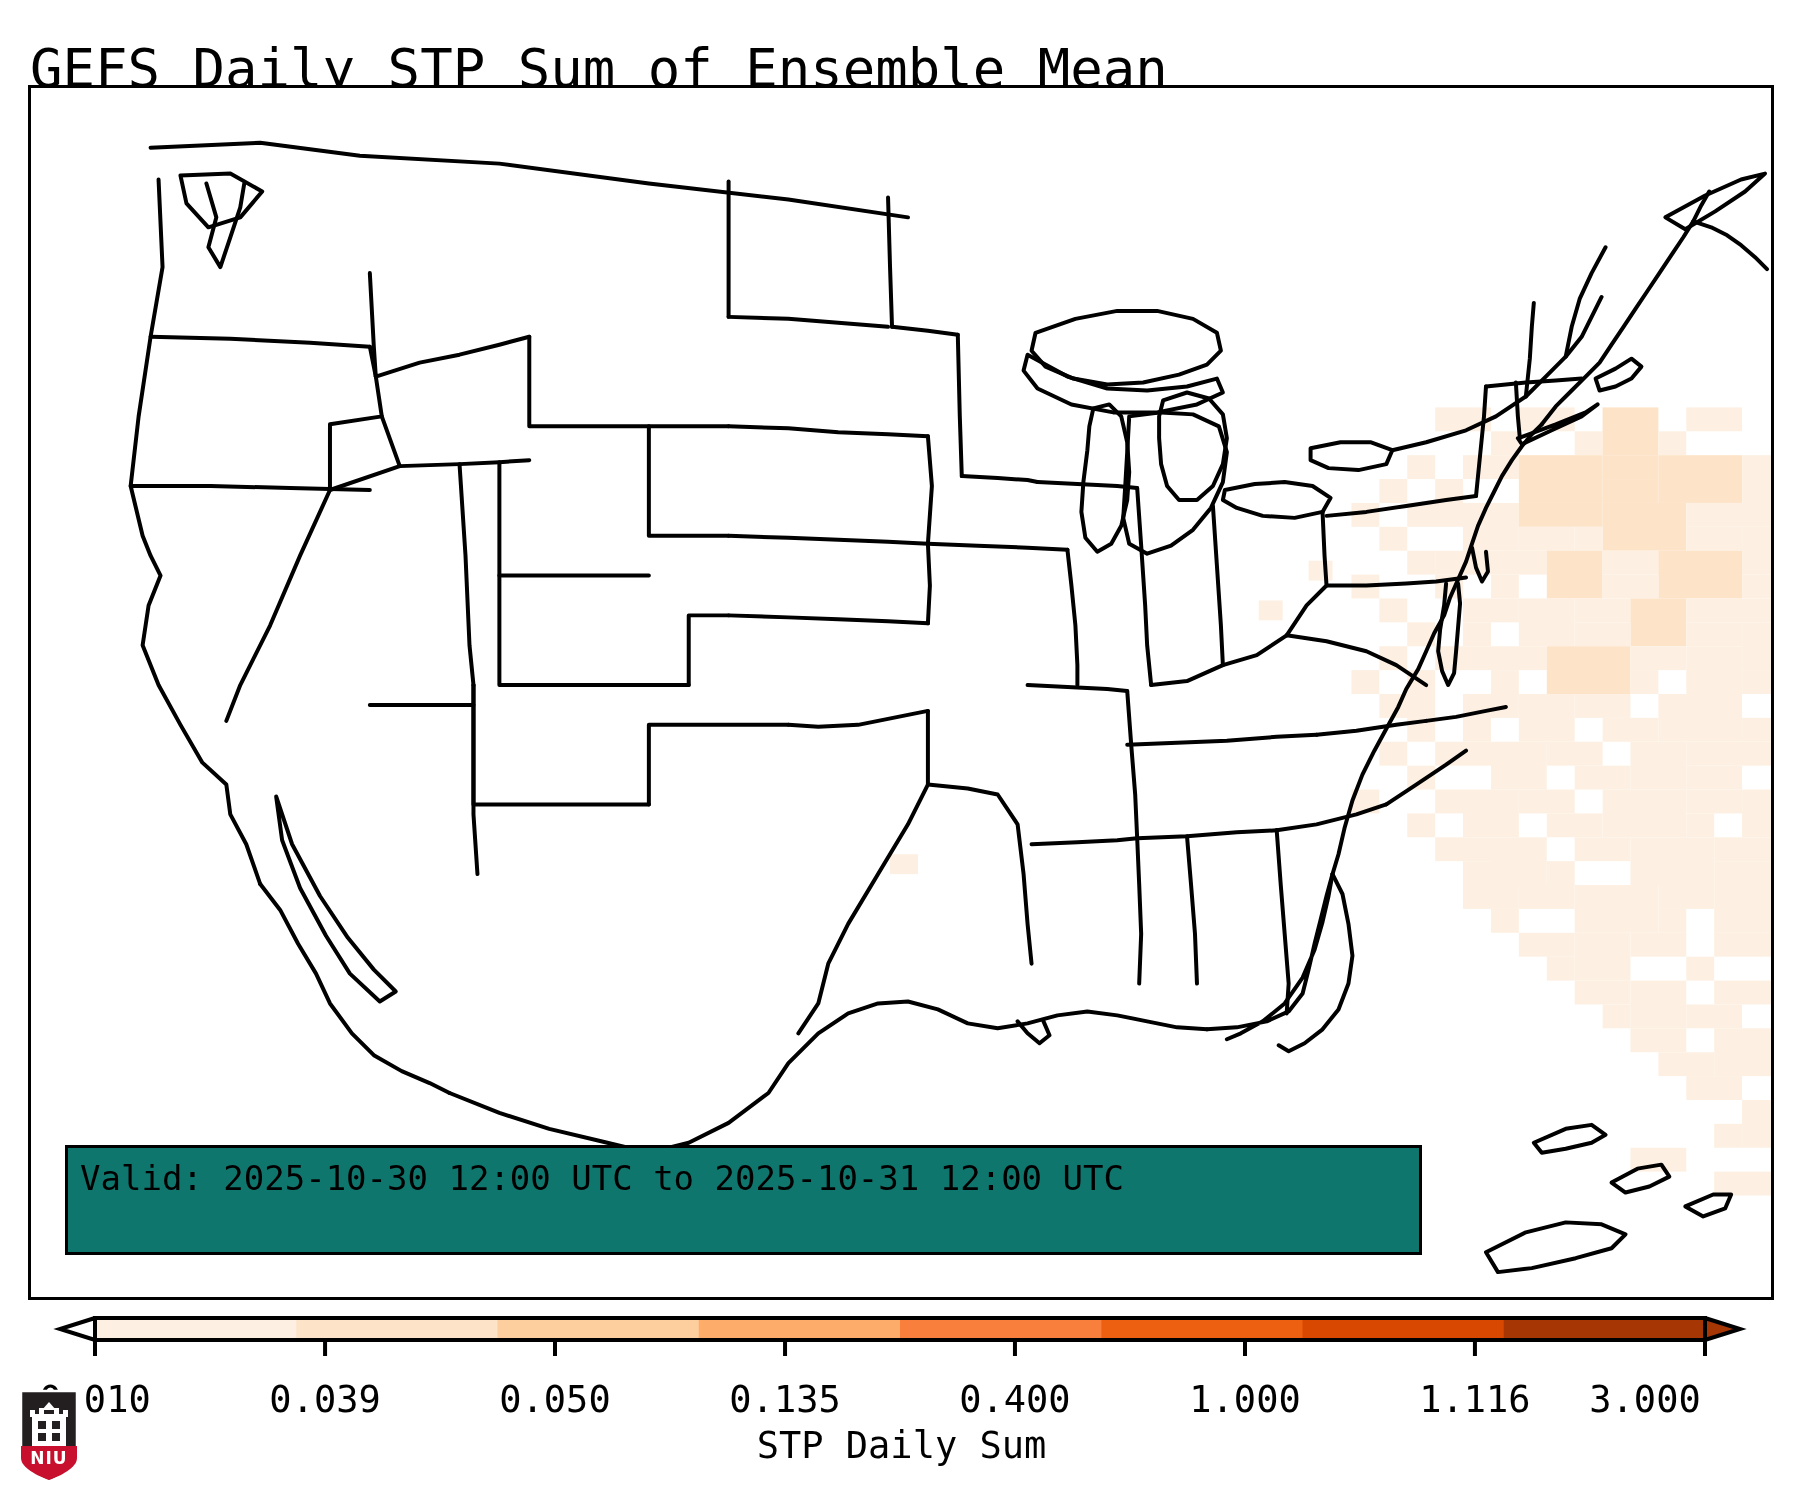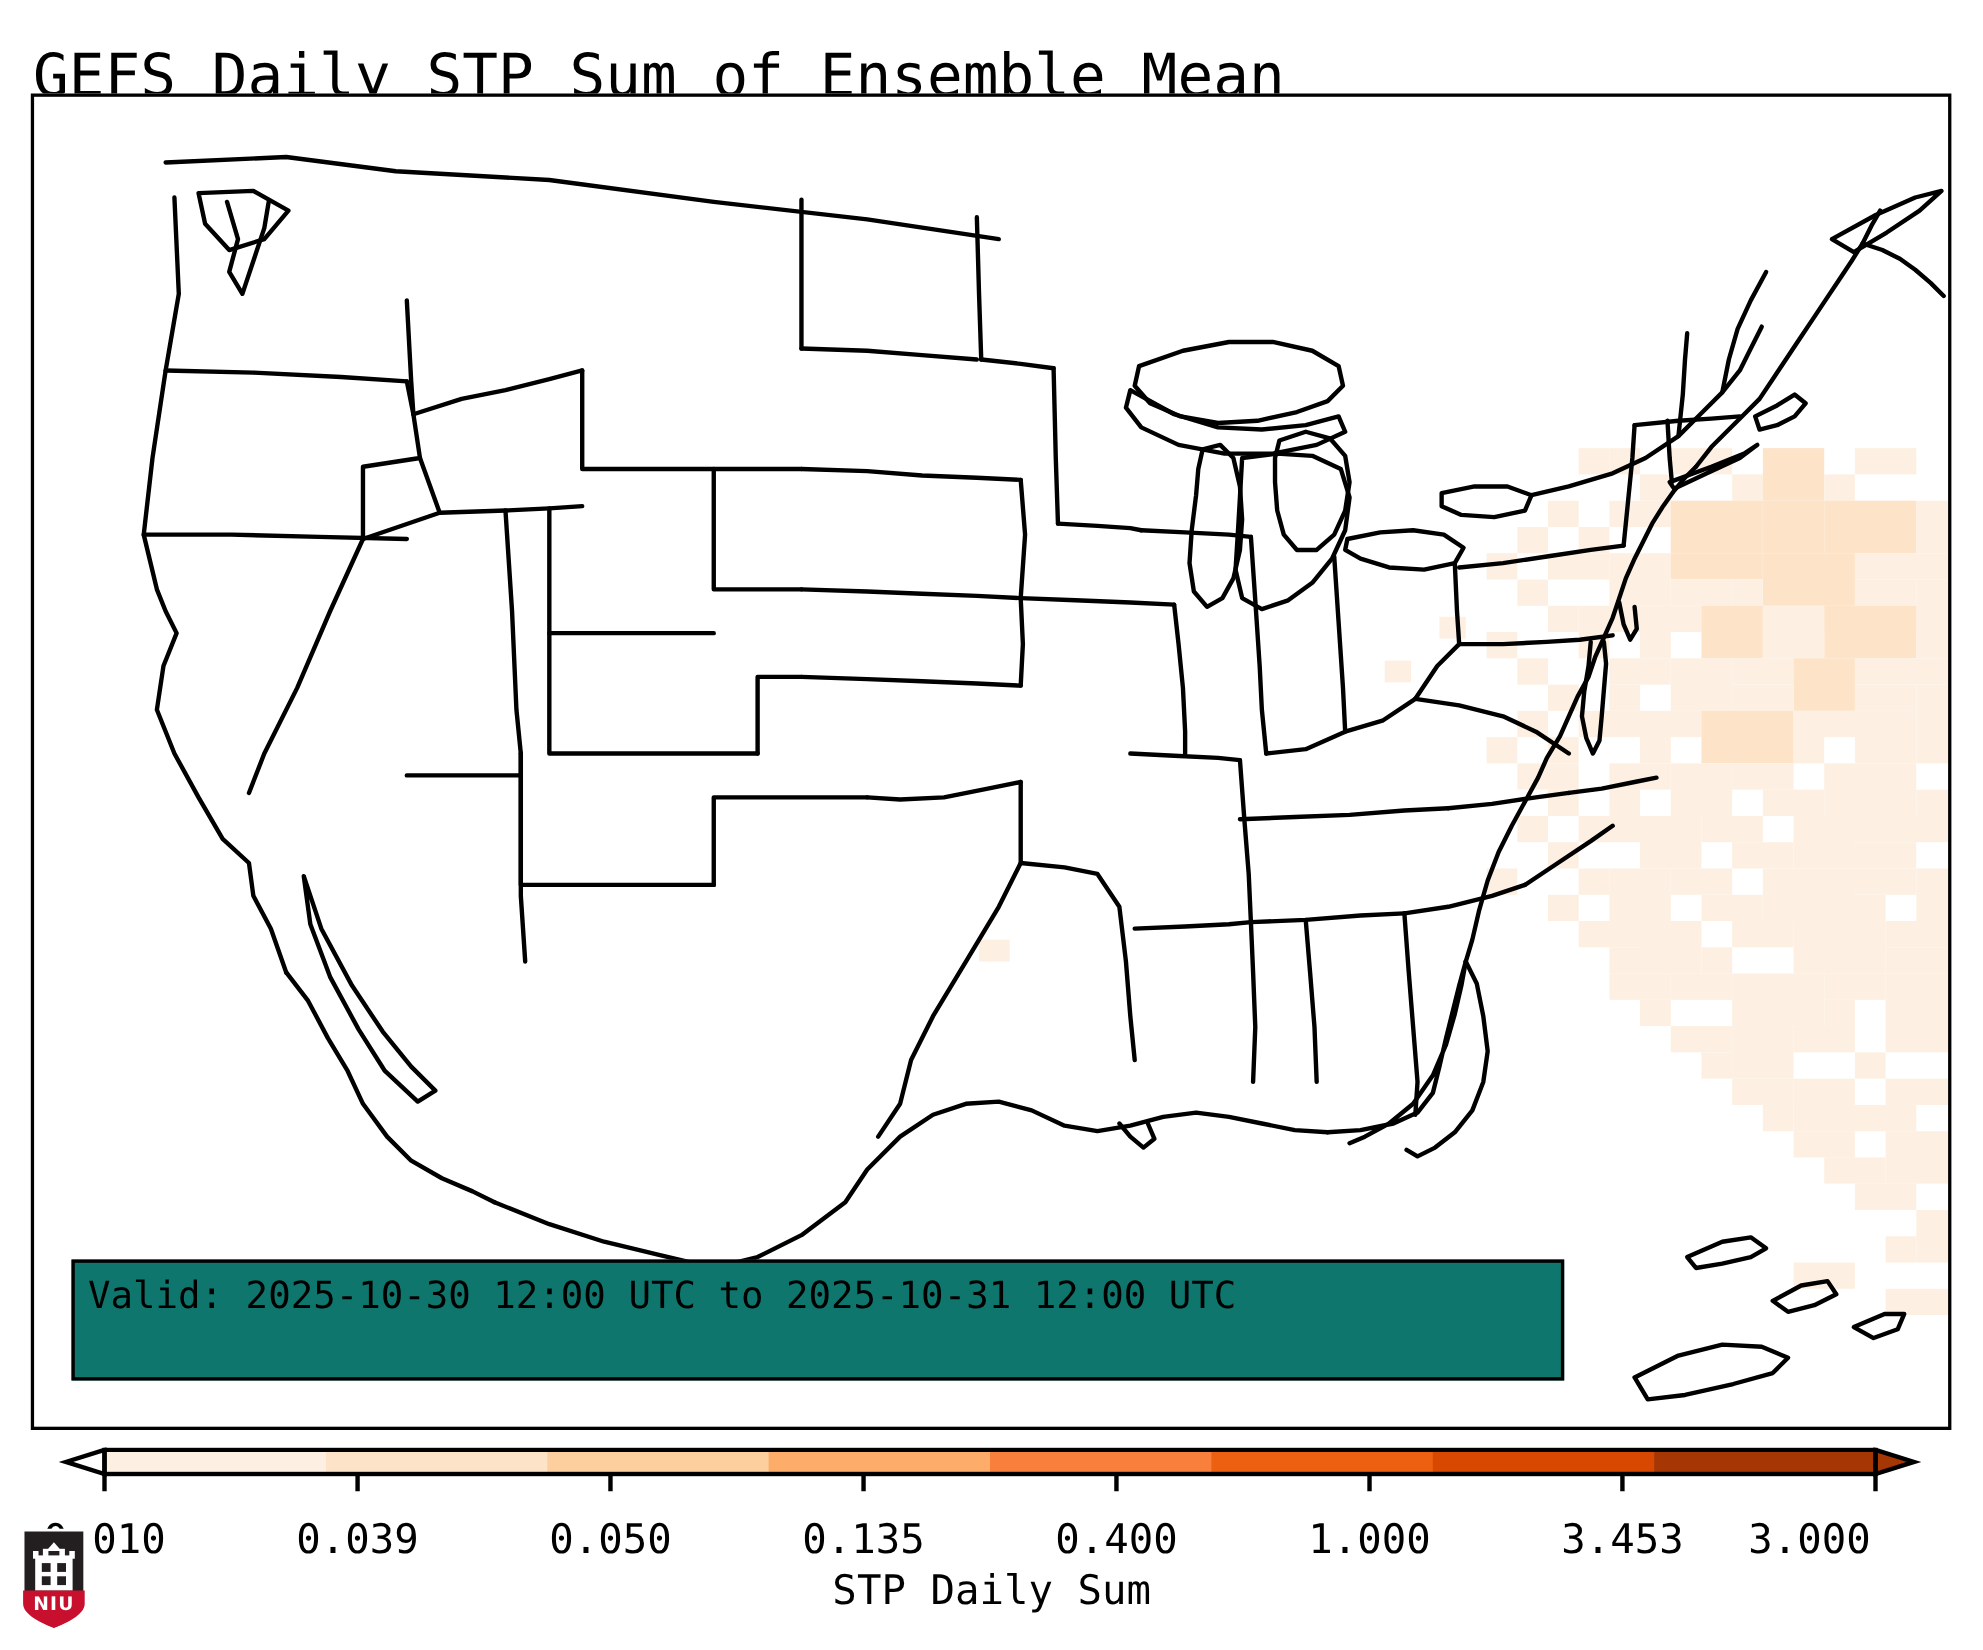--- a/index.html
+++ b/index.html
@@ -352,21 +352,21 @@
   </svg>
 </div>
 
 <div id="cbar-ticklabels">
     <div class="ctick" style="left: 95px;">0.010</div>
     <div class="ctick" style="left: 325.069px;">0.039</div>
     <div class="ctick" style="left: 554.977px;">0.050</div>
     <div class="ctick" style="left: 785.046px;">0.135</div>
     <div class="ctick" style="left: 1014.95px;">0.400</div>
     <div class="ctick" style="left: 1245.02px;">1.000</div>
-    <div class="ctick" style="left: 1474.93px;">3.453</div>
+    <div class="ctick" style="left: 1474.93px;">1.116</div>
     <div class="ctick" style="left: 1645px;">3.000</div>
   </div>
 
 <div id="cbar-axislabel">STP Daily Sum</div>
 
 <svg id="niu-logo" viewBox="0 0 62 96">
   <path d="M3,3 L59,3 L59,62 C59,80 40,90 31,93 C22,90 3,80 3,62 Z" fill="#231f20" stroke="#ffffff" stroke-width="2.5"></path>
   <g fill="#ffffff">
     <rect x="14" y="26" width="34" height="32"></rect>
     <polygon points="31,14 38,22 24,22"></polygon>

